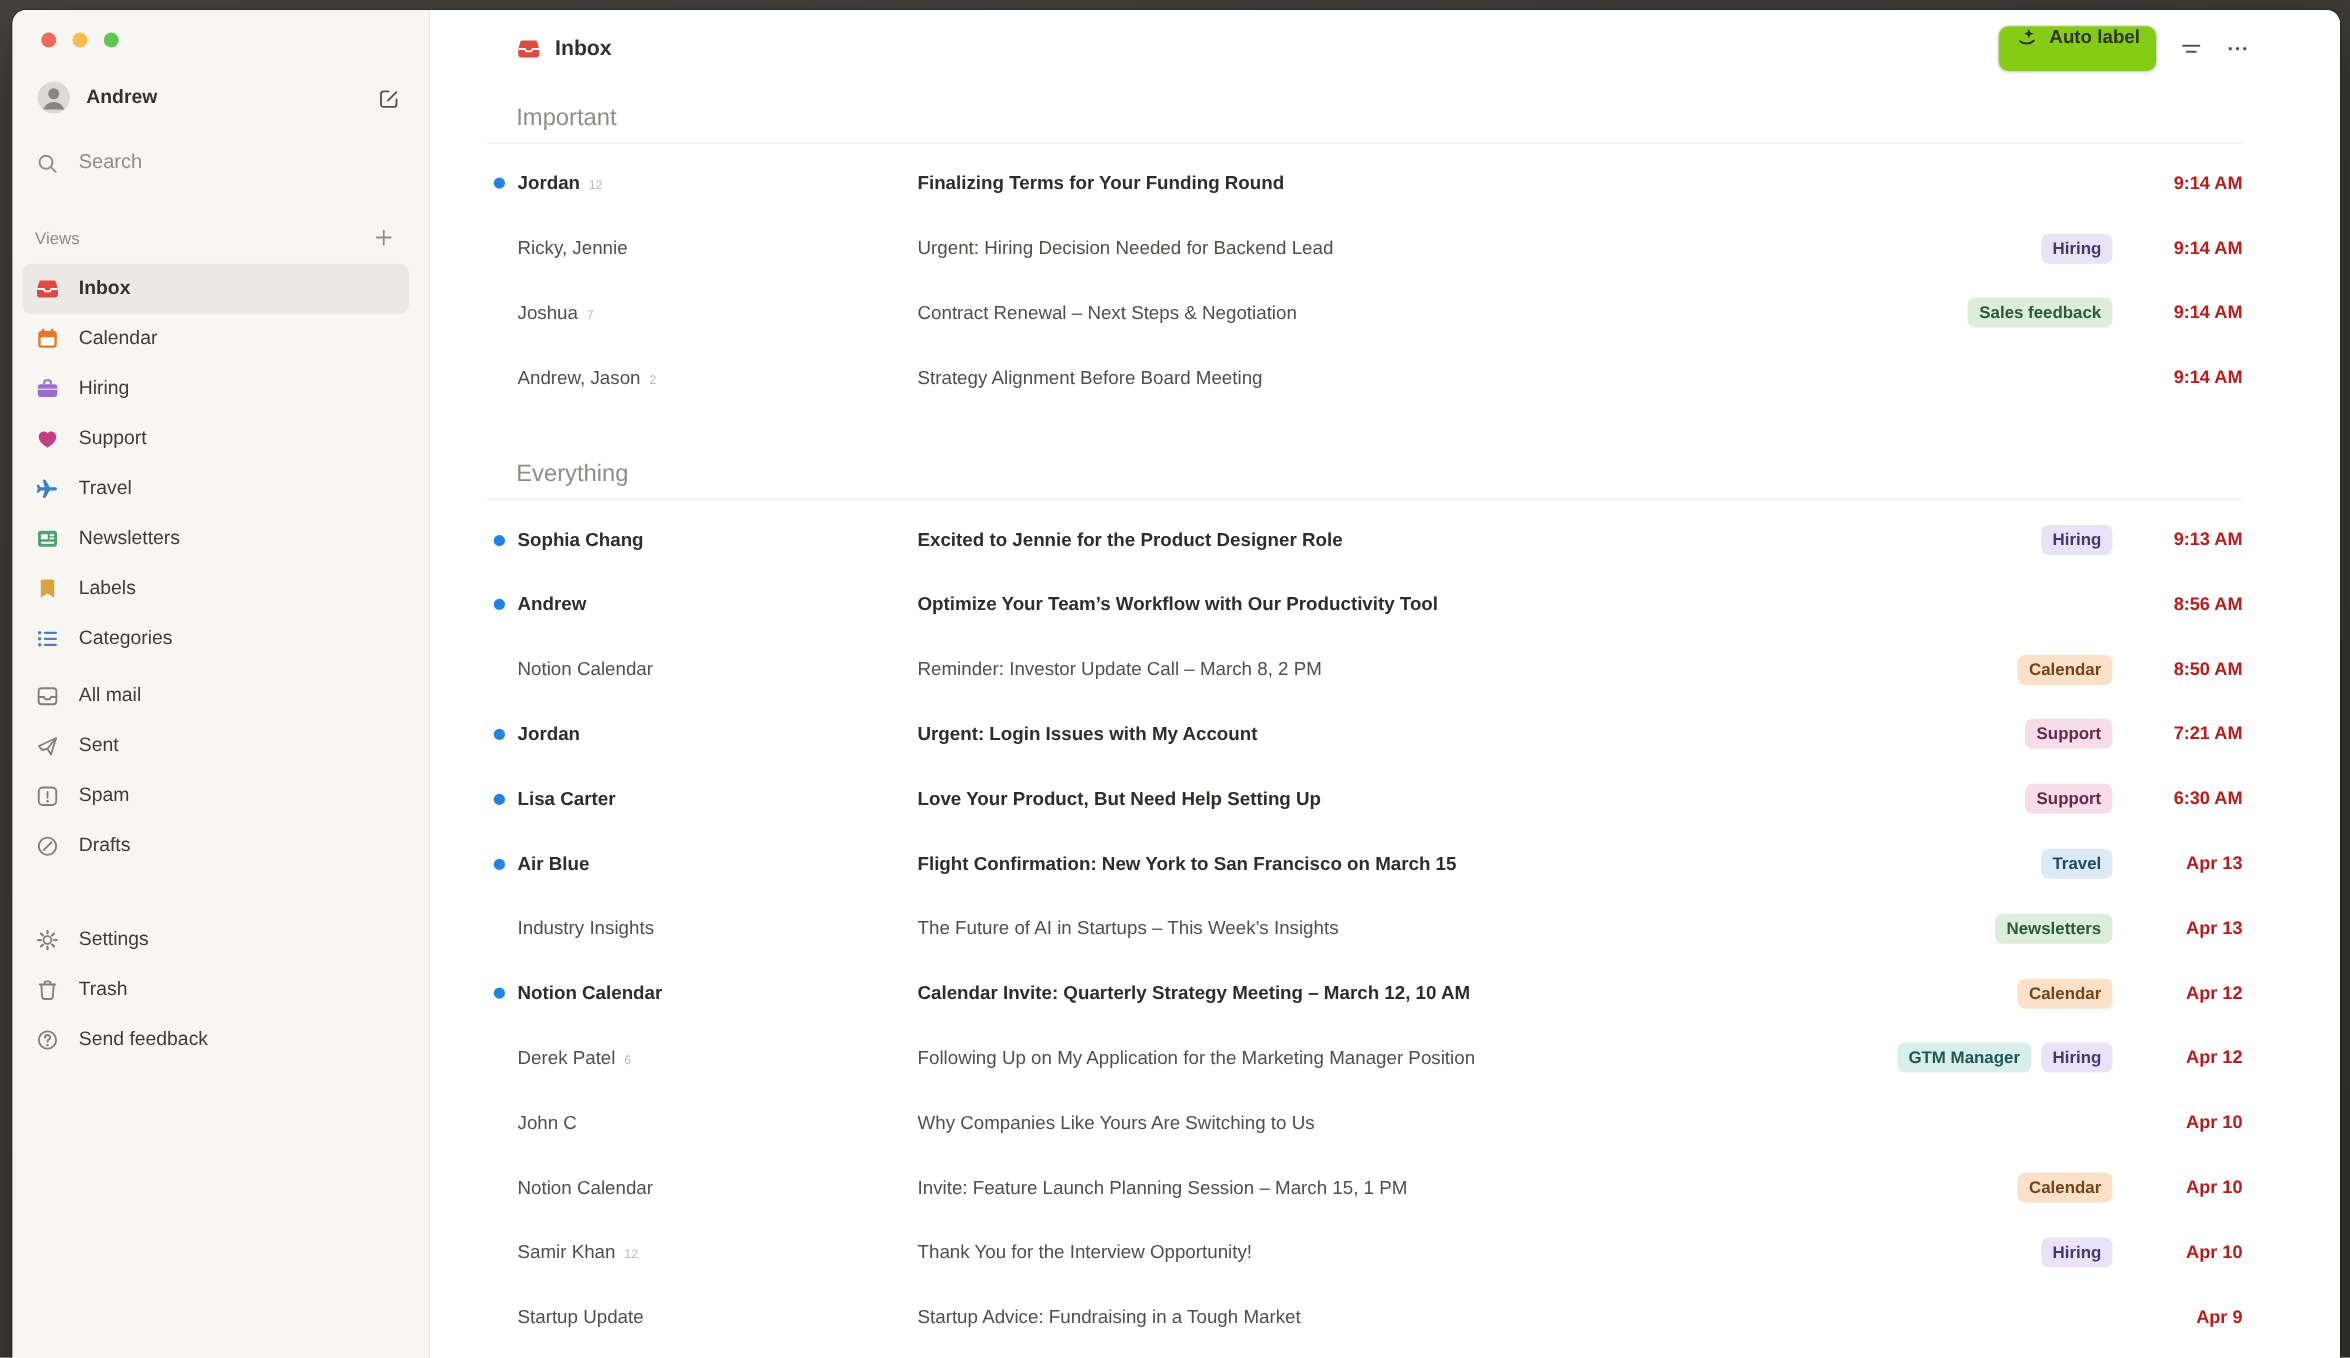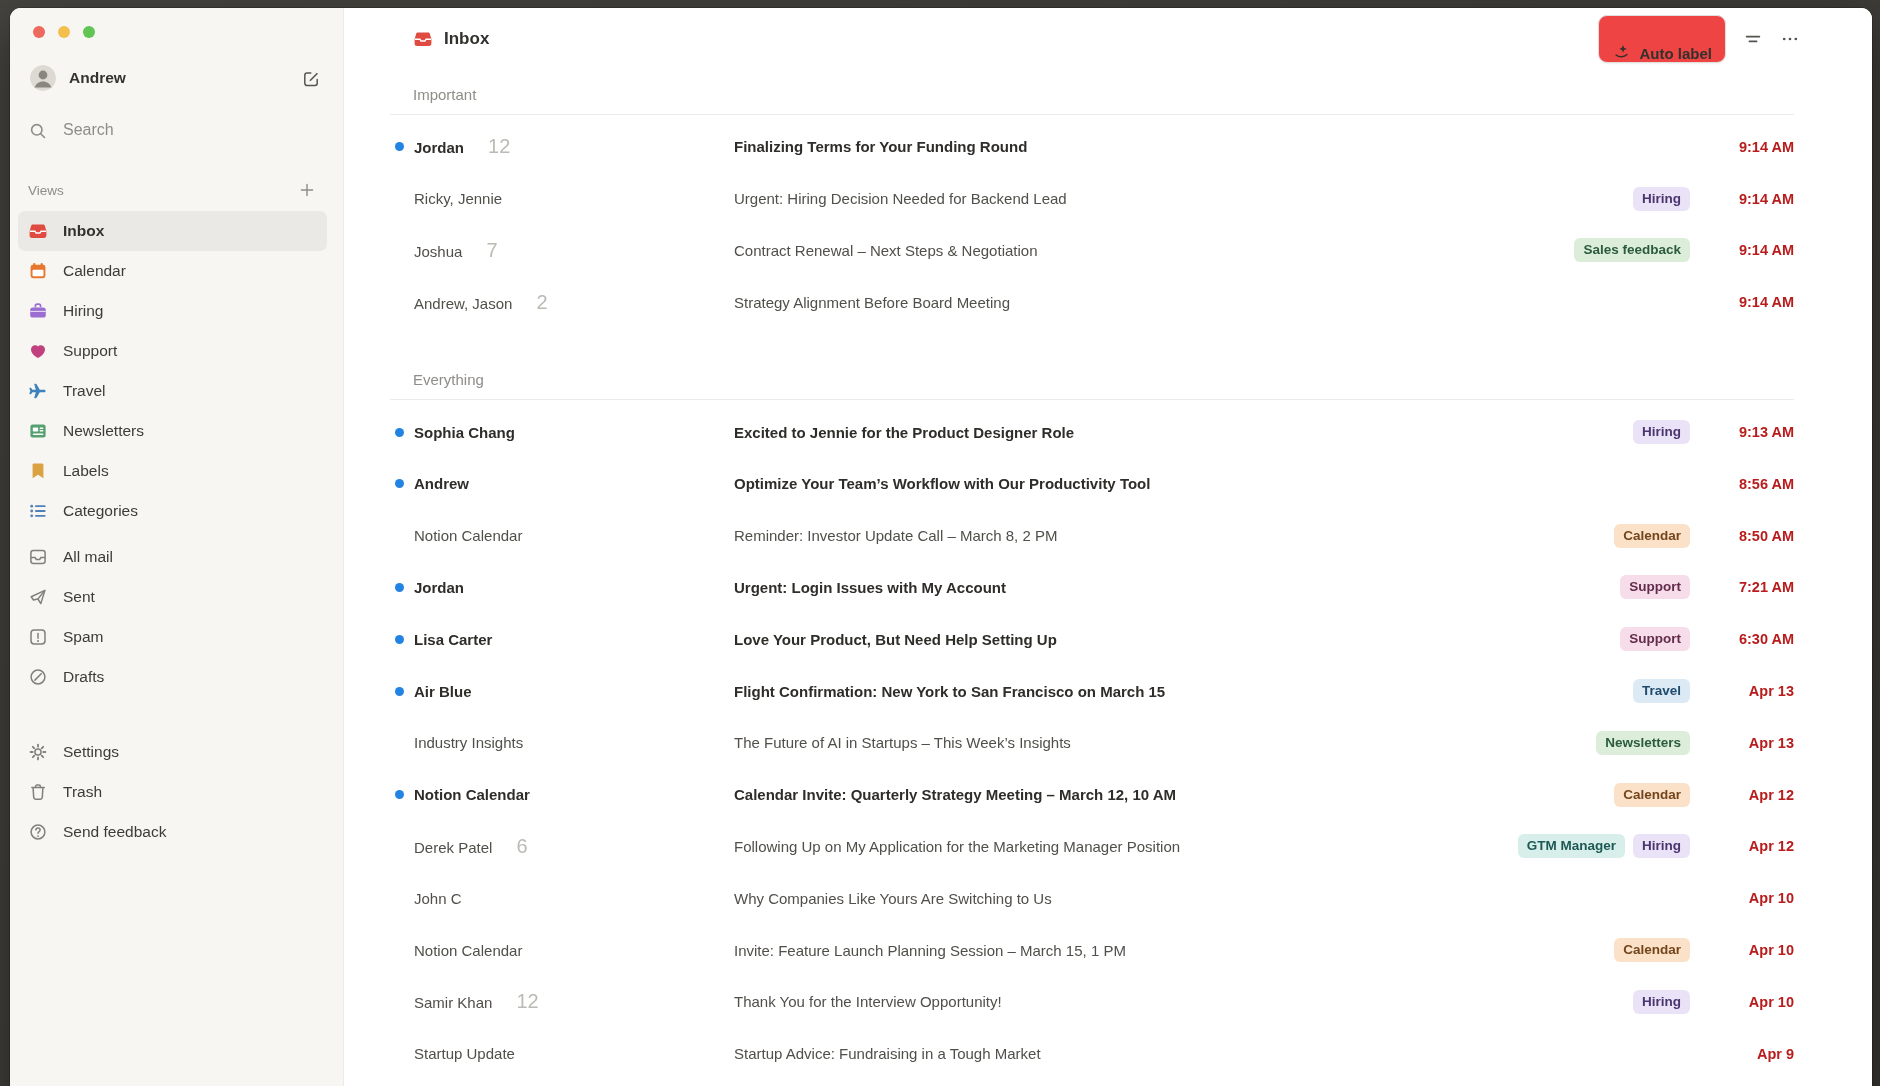--- a/index.html
+++ b/index.html
@@ -28,36 +28,36 @@
   .nav-label{margin-left:15px;font-size:15.5px;color:#3e3c38;white-space:nowrap;}
   #mail-list{margin-top:6px;}
   #footer-list{margin-top:35px;}
   .mail-sec{margin-top:20px;}
   
   .main{flex:1;background:#fff;min-width:0;}
   .mheader{height:50px;display:flex;align-items:center;padding:6px 72px 0 69px;}
   .hicon{width:20px;height:20px;display:flex;color:#df4b40;}
   .htitle{margin:0 0 0 11px;font-size:17px;font-weight:700;color:#32302c;}
   .hctrl{margin-left:auto;display:flex;align-items:center;column-gap:17px;}
-  .autolabel{display:flex;align-items:flex-end;height:48px;padding:0 13px;background:#ef4444;border:1px solid #e2e0dd;
+  .autolabel{display:flex;align-items:flex-start;height:38px;padding:0 13px;background:#84cc16;border:1px solid #e2e0dd;
     border-radius:9px;box-shadow:0 1px 2px rgba(0,0,0,.06);cursor:pointer;color:#33312c;}
   .autolabel .al-icon{width:19px;height:19px;display:flex;margin-right:8px;}
   .autolabel .al-label{font-size:15px;font-weight:600;}
   .ghostbtn{background:none;border:none;padding:0;cursor:pointer;color:#55534e;display:flex;}
   .list{padding:0 78px 0 46px;}
-  .section-title{margin-left:23px;padding:20px 0 9px 0;font-size:15px;color:#8f8d88;line-height:21px;}
+  .section-title{margin-left:23px;padding:20px 0 9px 0;font-size:19px;color:#8f8d88;line-height:21px;}
   .section + .section .section-title{padding-top:41px;}
   .divider{height:1px;background:#ecebe9;}
   .rows{margin-top:6px;}
   .row{height:51.8px;display:grid;grid-template-columns:24px 320px 1fr auto 92px;align-items:center;cursor:pointer;}
   .dot{width:9px;height:9px;border-radius:50%;margin-left:5px;visibility:hidden;}
   .row.unread .dot{visibility:visible;}
   .sender,.subject{font-size:15px;color:#514f4a;white-space:nowrap;overflow:hidden;}
   .row.unread .sender,.row.unread .subject{font-weight:700;color:#2f2d29;}
-  .count{font-size:20px;font-weight:400;color:#bcbab4;margin-left:24px;}
+  .count{font-size:10px;font-weight:400;color:#bcbab4;margin-left:7px;}
   .tags{display:flex;column-gap:8px;margin:0 12px 0 16px;}
   .tag{height:24px;line-height:24px;padding:0 9px;border-radius:6px;font-size:13.5px;font-weight:600;white-space:nowrap;}
   .time{text-align:right;font-size:14.5px;color:#b91c1c;white-space:nowrap;font-weight:bold;}
 </style>
 </head>
 <body>
 
 <div class="desktop">
   <div class="window">
 

